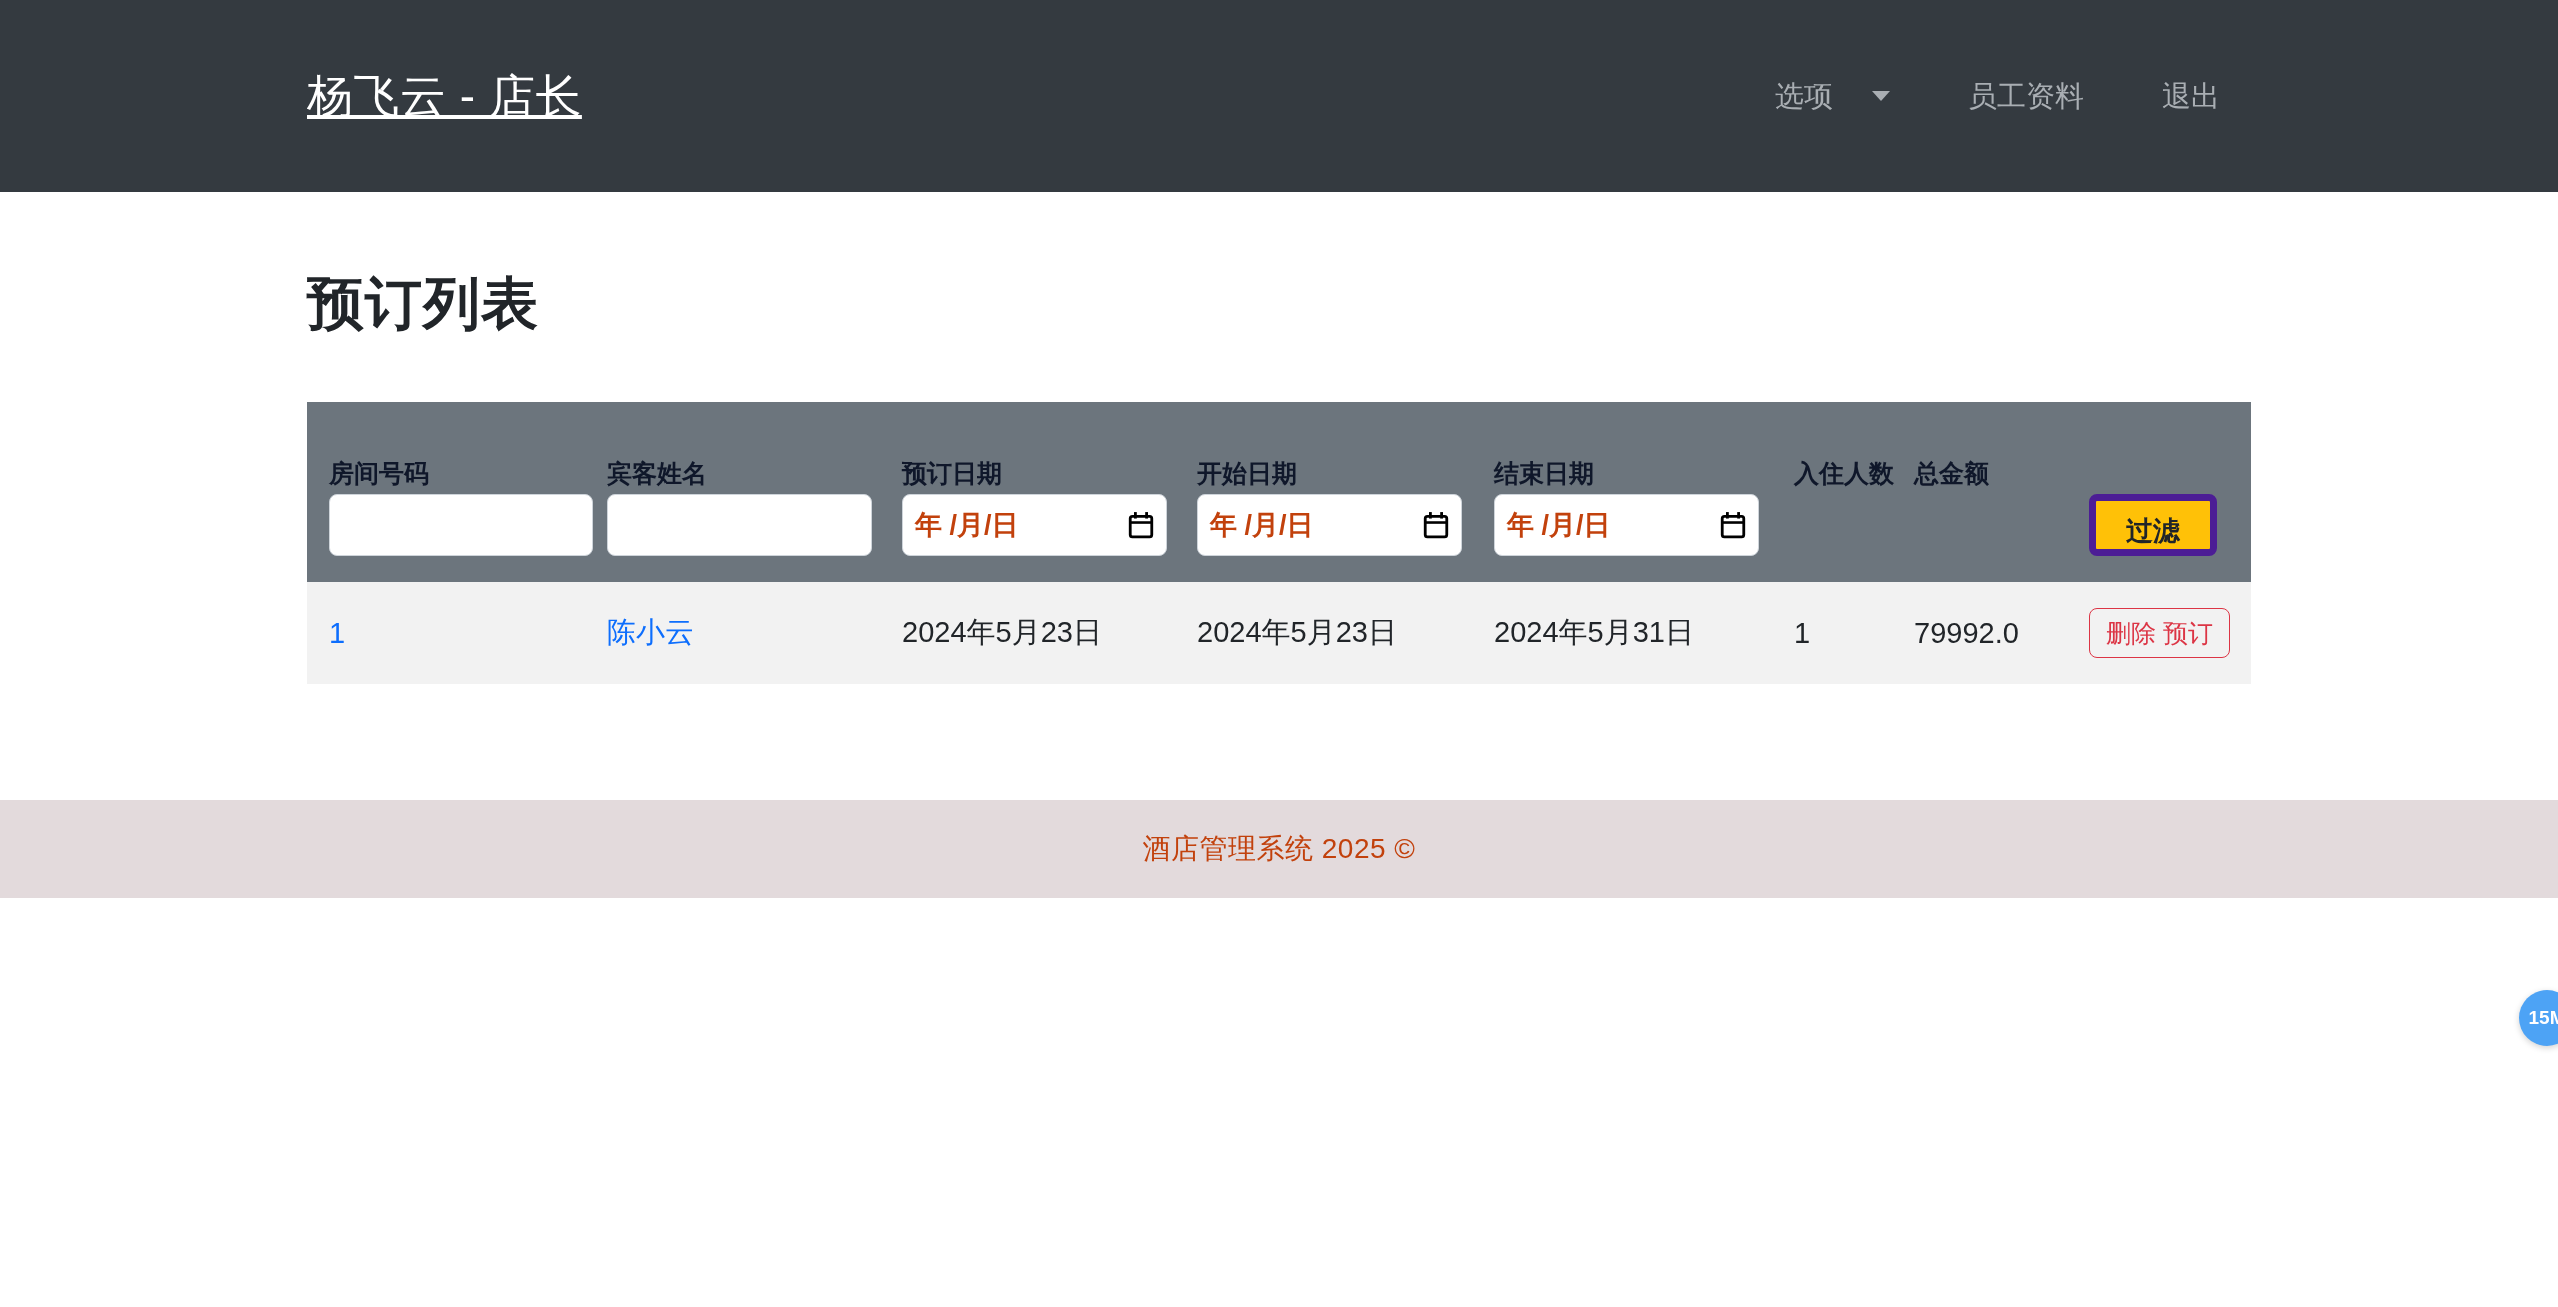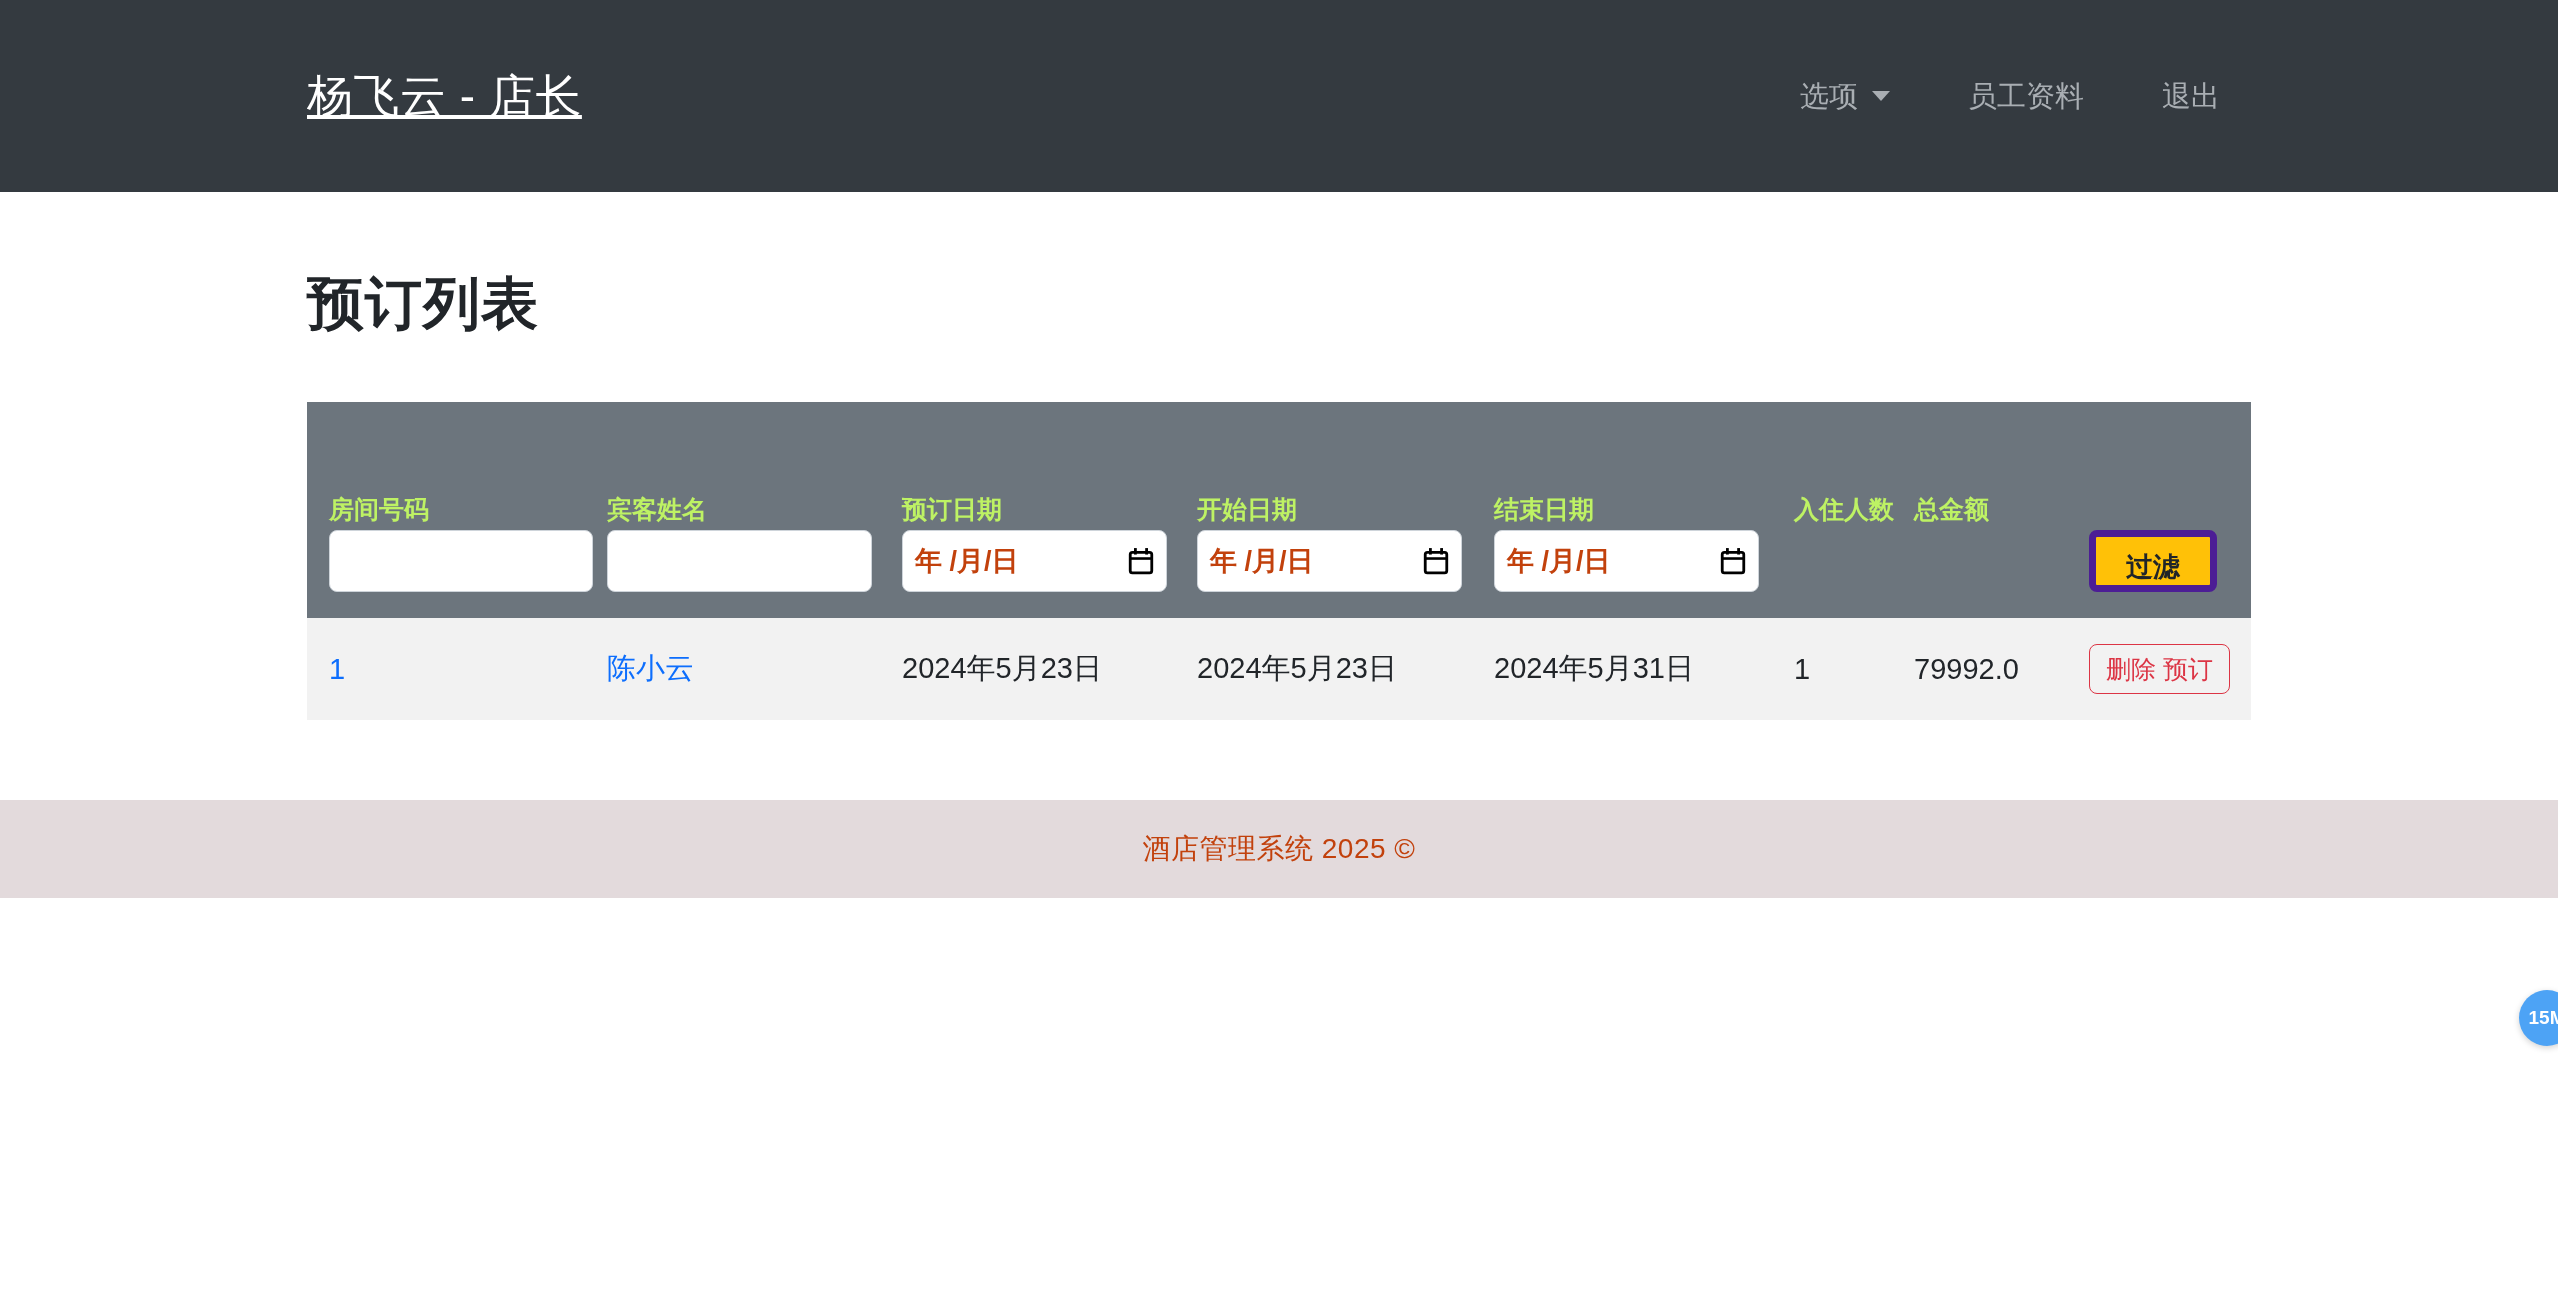--- a/index.html
+++ b/index.html
@@ -42,20 +42,21 @@
   .nav-item {
     color: #a9aeb3;
     font-size: 29px;
     margin-left: 0;
     padding: 0 28px;
     display: flex;
     align-items: center;
     white-space: nowrap;
     text-decoration: none;
     line-height: 1;
+    gap: 25px;
   }
   .nav-item .caret {
     display: inline-block;
     width: 0;
     height: 0;
     margin-left: 14px;
     border-left: 9px solid transparent;
     border-right: 9px solid transparent;
     border-top: 10px solid #a9aeb3;
   }
@@ -84,27 +85,27 @@
   }
   table.booking-table {
     border-collapse: collapse;
     width: 100%;
     table-layout: fixed;
   }
   table.booking-table thead tr {
     background: #6c757d;
   }
   table.booking-table thead th {
-    color: #bef264;
+    color: #0f172a;
     font-size: 25px;
     font-weight: bold;
     text-align: left;
     vertical-align: bottom;
     padding: 18px 0 0 0;
-    height: 128px;
+    height: 92px;
     box-sizing: border-box;
   }
   .th-inner {
     display: block;
     padding-bottom: 4px;
   }
   
   .col-room    { width: 300px; padding-left: 22px !important; }
   .col-guest   { width: 295px; margin-left: 8px; }
   .col-booked  { width: 295px; }

